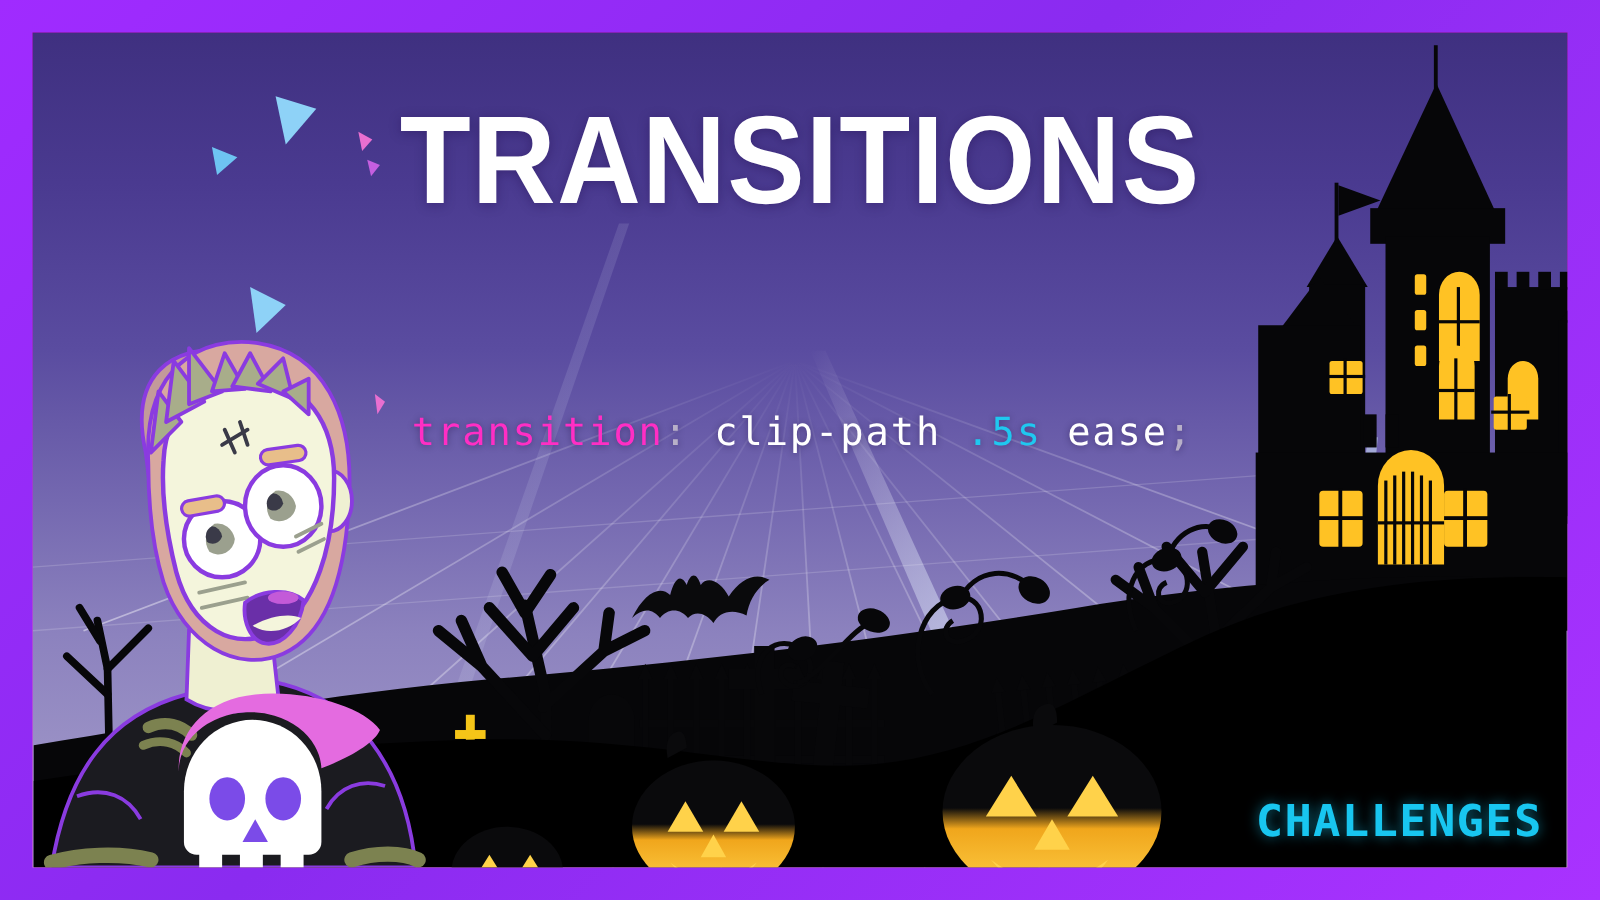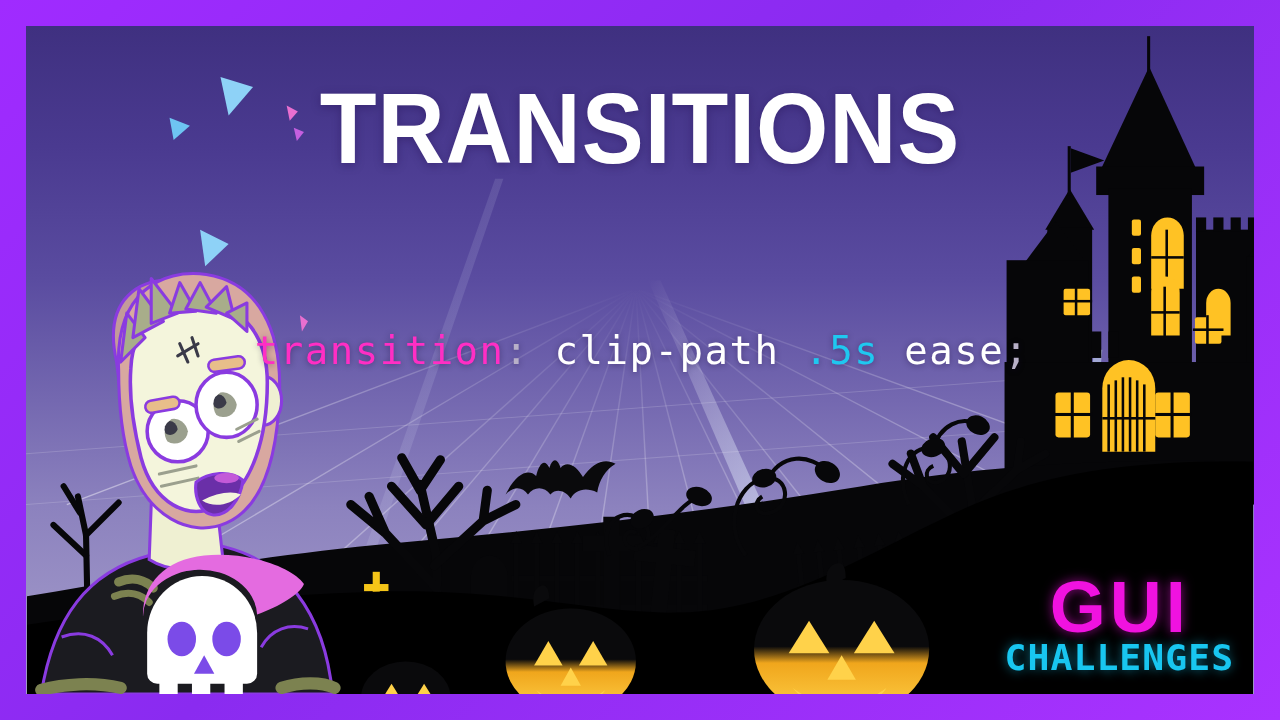--- a/index.html
+++ b/index.html
@@ -52,21 +52,21 @@
     text-shadow:0 2px 10px rgba(30,10,70,.35);
     z-index:40;
     user-select:none;
   }
 
   
   #code{
     position:absolute;left:4px;right:0;top:302px;
     text-align:center;
     font-family:"DejaVu Sans Mono","Liberation Mono",monospace;
-    font-size:39px;
+    font-size:31px;
     letter-spacing:1.5px;
     white-space:pre;
     z-index:40;
     user-select:none;
     text-shadow:0 1px 6px rgba(20,5,50,.4);
   }
   .tok-prop{color:#FF2EC4;}
   .tok-punc{color:#B8B0C8;}
   .tok-val{color:#FFFFFF;}
   .tok-time{color:#1FC8F0;}
@@ -446,19 +446,18 @@
           <path d="M172,466 C186,458 202,456 210,460 C200,470 184,474 172,466 Z" fill="#F4F5DC"></path>
           <ellipse cx="196" cy="444" rx="12" ry="5" fill="#C35AD8"></ellipse>
         </g>
       </svg>
 
       <div id="title">TRANSITIONS</div>
 
       <div id="code"><span class="tok-prop">transition</span><span class="tok-punc">:</span> <span class="tok-val">clip-path</span> <span class="tok-time">.5s</span> <span class="tok-val">ease</span><span class="tok-punc">;</span></div>
 
       <div id="badge">
-        <div class="gui">GUI</div>
         <div class="chal">CHALLENGES</div>
       </div>
 
     </div>
   </div>
 </div>
 
 </body></html>

